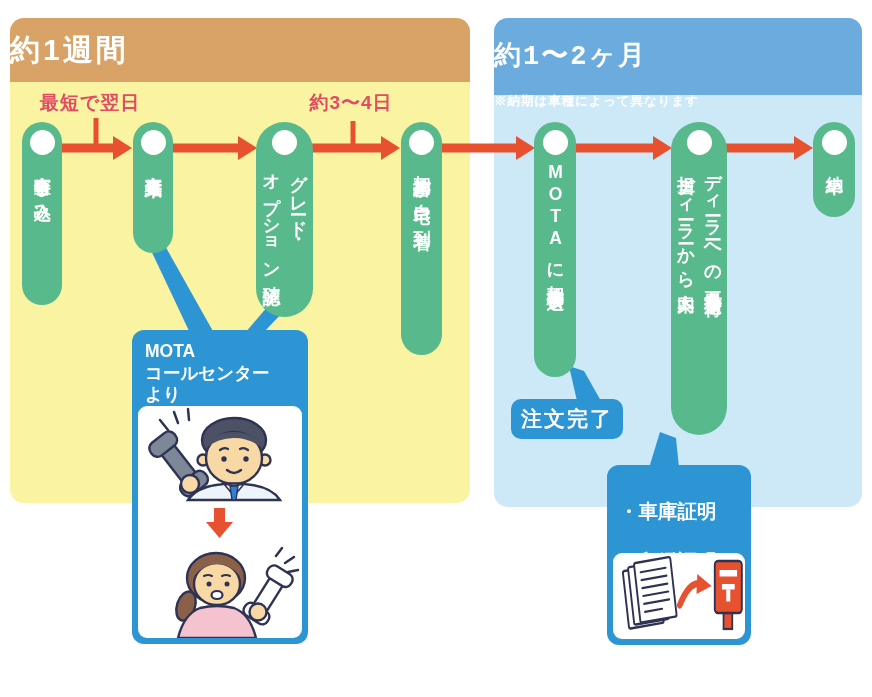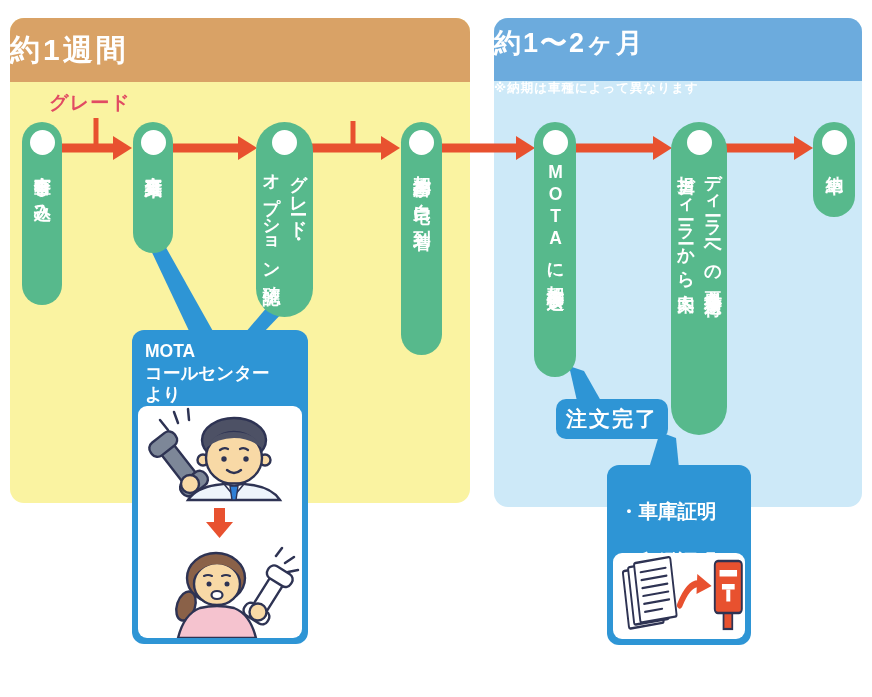--- a/index.html
+++ b/index.html
@@ -3,40 +3,40 @@
 <meta charset="utf-8">
 <style>
   html,body{margin:0;padding:0;background:#fff;}
   #canvas{position:relative;width:872px;height:697px;background:#fff;overflow:hidden;
           font-family:"Liberation Sans","DejaVu Sans",sans-serif;}
   .panel{position:absolute;border-radius:14px;z-index:0;overflow:hidden;}
   .panel1{left:10px;top:18px;width:460px;height:485px;background:var(--yellow_bg,#faf3a1);}
   .panel2{left:494px;top:18px;width:368px;height:489px;background:var(--lightblue_bg,#cde9f8);}
   .panel-header{position:absolute;left:0;top:0;width:100%;text-align:left;color:#fff;font-weight:700;}
   .p1h{height:64px;line-height:64px;font-size:30px;letter-spacing:3px;background:var(--tan_header,#d9a266);}
-  .p2h{height:61px;background:var(--blue_header,#6cabdd);padding-top:2px;}
+  .p2h{height:61px;background:var(--blue_header,#6cabdd);padding-top:16px;font-family:Liberation Mono, monospace;}
   .p2title{font-size:27px;line-height:36px;margin-top:5px;letter-spacing:2px;}
   .p2sub{font-size:12.5px;line-height:15px;letter-spacing:1px;margin-top:20px;}
   .overlay{position:absolute;left:0;top:0;z-index:1;pointer-events:none;}
   .redlabel{position:absolute;top:90px;z-index:2;text-align:center;color:var(--crimson,#e14b63);
             font-size:19px;font-weight:700;letter-spacing:1px;}
   .node{position:absolute;z-index:2;background:var(--green,#57b98c);border-radius:999px;
         display:flex;flex-direction:column;align-items:center;padding-top:8px;box-sizing:border-box;}
   .dot{width:25px;height:25px;border-radius:50%;background:#fff;margin-bottom:7px;flex:none;}
   .vtext{writing-mode:vertical-rl;text-orientation:upright;white-space:pre-line;color:#fff;
          font-weight:700;font-size:17.5px;letter-spacing:2px;line-height:27px;}
   .callout{position:absolute;z-index:3;background:var(--blue,#2e95d5);border-radius:12px;}
   .callout-text{color:#fff;font-weight:700;font-size:17.5px;line-height:21.5px;
                 padding:11px 24px 0 13px;white-space:pre-line;}
   .doc-list{font-size:19.5px;line-height:25px;padding:9px 10px 0 12px;}
   .callout-inner{position:absolute;left:6px;right:6px;bottom:6px;background:#fff;border-radius:9px;overflow:hidden;}
   .callout-inner svg{display:block;width:100%;height:100%;}
   .order-badge{position:absolute;left:511px;top:399px;width:112px;height:40px;z-index:3;
                background:var(--blue,#2e95d5);border-radius:10px;color:#fff;font-weight:700;
-               font-size:21px;line-height:40px;text-align:center;letter-spacing:2px;margin-left:45px;}
+               font-size:21px;line-height:40px;text-align:center;letter-spacing:2px;}
 </style>
 </head>
 <body>
 
 <div id="canvas">
 
   <div class="panel panel1">
     <div class="panel-header p1h">約1週間</div>
   </div>
   <div class="panel panel2">
@@ -69,21 +69,22 @@
     </g>
 
     <g fill="var(--blue,#2e95d5)">
       <polygon points="148,244 164,244 214,333 190,333"></polygon>
       <polygon points="268,306 285,310 263,333 245,333"></polygon>
       <polygon points="569,366 584,371 601,401 577,401"></polygon>
       <polygon points="660,432 676,438 679,468 649,468"></polygon>
     </g>
   </svg>
 
-  <div class="redlabel" style="left:30px;width:120px;">グレード</div>
+  <div class="redlabel" style="left:30px;width:120px;">最短で翌日</div>
+  <div class="redlabel" style="left:298px;width:106px;">約3〜4日</div>
 
   <div class="node" style="left:22px;top:122px;width:40px;height:183px;">
     <div class="dot"></div>
     <div class="vtext">審査申し込み</div>
   </div>
   <div class="node" style="left:133px;top:122px;width:40px;height:131px;">
     <div class="dot"></div>
     <div class="vtext">審査結果</div>
   </div>
   <div class="node" style="left:256px;top:122px;width:57px;height:195px;">

